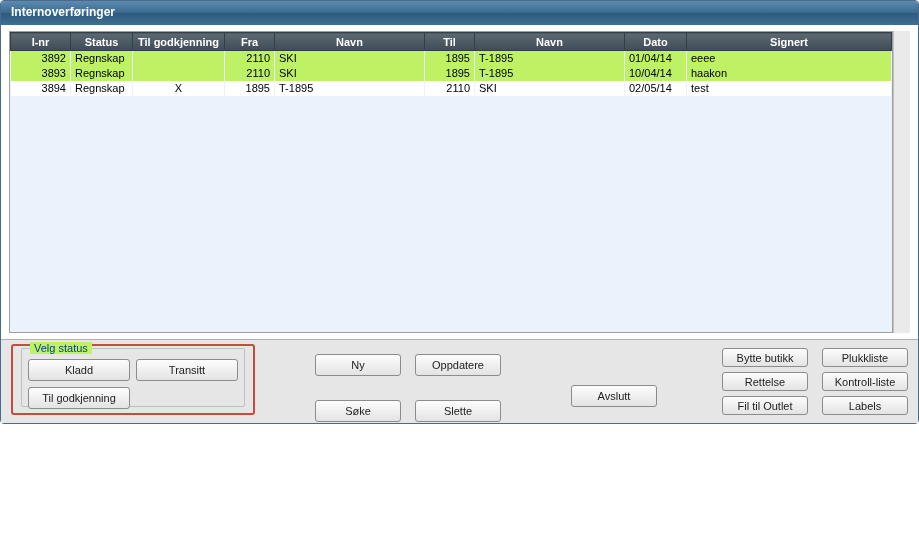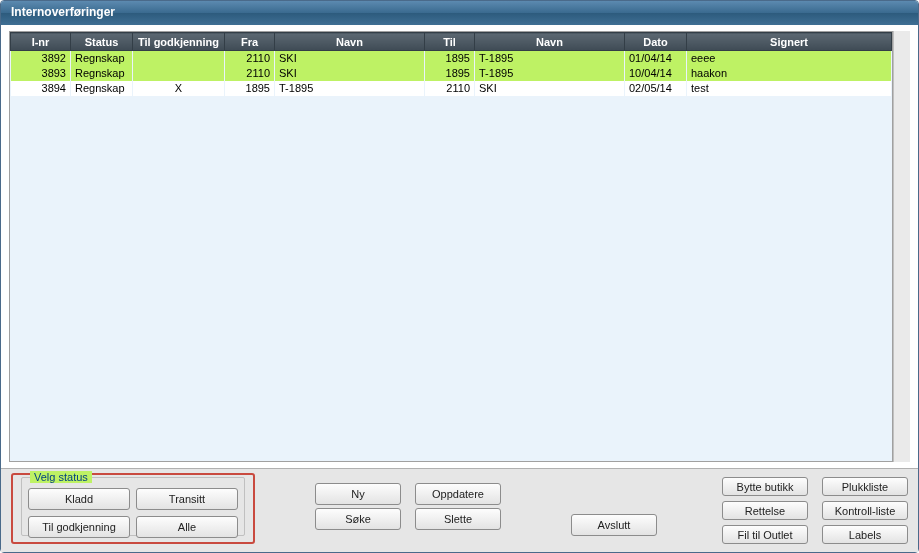--- a/index.html
+++ b/index.html
@@ -6,21 +6,21 @@
     body {
       font-family: Arial, Helvetica, sans-serif;
       font-size: 11px;
       background: #ffffff;
       width: 919px;
       height: 553px;
       overflow: hidden;
     }
     .window {
       width: 919px;
-      height: 553px;
+      height: 424px;
       border: 1px solid #4a6a8a;
       border-radius: 4px;
       display: flex;
       flex-direction: column;
       background: #ffffff;
     }
     .titlebar {
       height: 24px;
       background: linear-gradient(to bottom, #5c8ab0 0%, #3a6a8f 50%, #2d5b7d 51%, #3f6f94 100%);
       color: #ffffff;
@@ -136,21 +136,21 @@
     .mid-cols {
       display: flex;
       gap: 14px;
       margin-left: 60px;
       align-items: flex-start;
       padding-top: 10px;
     }
     .col {
       display: flex;
       flex-direction: column;
-      gap: 3px;
+      gap: 24px;
     }
     .col .btn { width: 86px; }
 
     .avslutt-wrap {
       margin-left: 70px;
       display: flex;
       align-items: center;
       padding-top: 22px;
     }
     .avslutt-wrap .btn { width: 86px; margin-top: 10px; }
@@ -243,21 +243,20 @@
 
   <div class="footer">
 
     <div class="velg-box">
       <div class="velg-inner">
         <span class="velg-legend">Velg status</span>
         <div class="velg-grid">
           <button class="btn">Kladd</button>
           <button class="btn">Transitt</button>
           <button class="btn">Til godkjenning</button>
-          <button class="btn">Alle</button>
         </div>
       </div>
     </div>
 
     <div class="mid-cols">
       <div class="col">
         <button class="btn">Ny</button>
         <button class="btn">Søke</button>
       </div>
       <div class="col">

